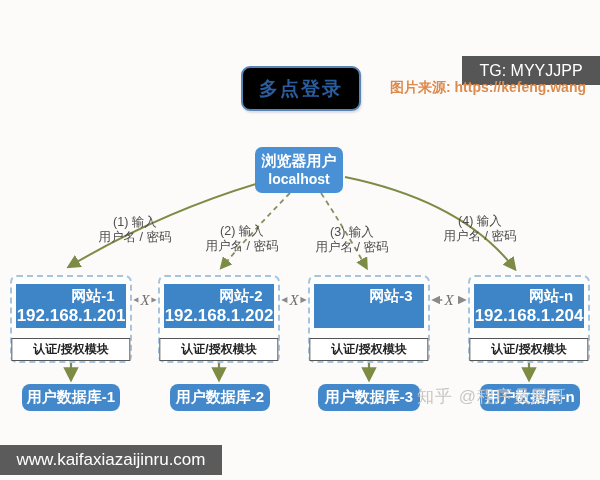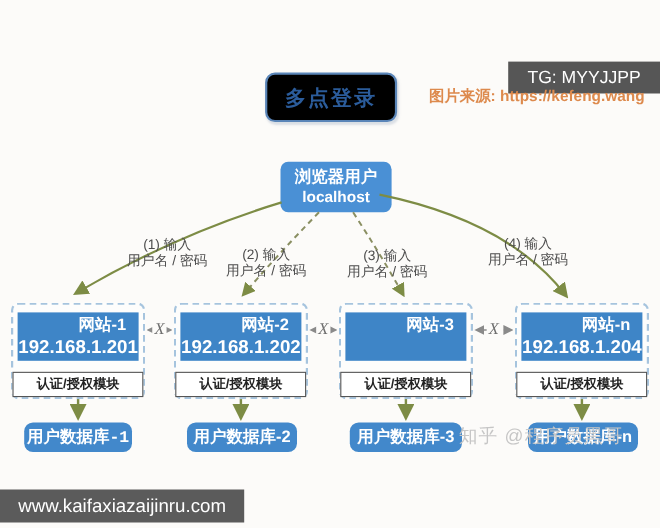--- a/index.html
+++ b/index.html
@@ -19,21 +19,21 @@
     background:#000000; border:2px solid #5a85b8; border-radius:9px;
     color:#2b5c9b; font-weight:bold; font-size:19px; letter-spacing:2px;
     display:flex; align-items:center; justify-content:center;
     box-shadow:1px 2px 2px rgba(120,140,170,.25);
   }
   .source-text {
     position:absolute; left:390px; top:79px; font-size:14px;
     color:#dd8a4d; font-weight:600; white-space:nowrap;
   }
   .client-node {
-    position:absolute; left:255px; top:147px; width:101px; height:46px;
+    position:absolute; left:255px; top:147px; width:88px; height:46px;
     background:#4a90d5; border-radius:7px; color:#fff; font-weight:bold;
     text-align:center; padding-top:4px;
   }
   .client-node .l1 { font-size:15px; line-height:19px; }
   .client-node .l2 { font-size:14px; line-height:18px; }
   .edges { position:absolute; left:0; top:0; pointer-events:none; }
   .edge-label {
     position:absolute; transform:translateX(-50%); text-align:center;
     font-size:12.5px; color:#4d4d4d; line-height:15px; white-space:nowrap;
   }
@@ -114,21 +114,21 @@
     <path d="M71,358 L71,378" stroke="#7d8c45" stroke-width="2.2" marker-end="url(#ah-olive)"></path>
     <path d="M219,358 L219,378" stroke="#7d8c45" stroke-width="2.2" marker-end="url(#ah-olive)"></path>
     <path d="M369,358 L369,378" stroke="#7d8c45" stroke-width="2.2" marker-end="url(#ah-olive)"></path>
     <path d="M529,358 L529,378" stroke="#7d8c45" stroke-width="2.2" marker-end="url(#ah-olive)"></path>
 
     <path d="M136,300 L154,300" stroke="#8a8a8a" stroke-width="1.4" stroke-dasharray="3,3" marker-start="url(#ah-gray)" marker-end="url(#ah-gray)"></path>
     <path d="M284,300 L304,300" stroke="#8a8a8a" stroke-width="1.4" stroke-dasharray="3,3" marker-start="url(#ah-gray)" marker-end="url(#ah-gray)"></path>
     <path d="M434,300 L464,300" stroke="#8a8a8a" stroke-width="1.4" stroke-dasharray="3,3" marker-start="url(#ah-gray)" marker-end="url(#ah-gray)"></path>
   </svg>
 
-  <div class="edge-label" style="left:152px; top:215px;">
+  <div class="edge-label" style="left:135px; top:215px;">
     <div>(1) 输入</div>
     <div>用户名 / 密码</div>
   </div>
   <div class="edge-label" style="left:242px; top:224px;">
     <div>(2) 输入</div>
     <div>用户名 / 密码</div>
   </div>
   <div class="edge-label" style="left:352px; top:225px;">
     <div>(3) 输入</div>
     <div>用户名 / 密码</div>
@@ -163,21 +163,21 @@
       <div class="site-name">网站-n</div>
       <div class="site-ip">192.168.1.204</div>
     </div>
     <div class="module-box">认证/授权模块</div>
   </div>
 
   <span class="x-label" style="left:145px; top:300px;">X</span>
   <span class="x-label" style="left:294px; top:300px;">X</span>
   <span class="x-label" style="left:449px; top:300px;">X</span>
 
-  <div class="db-box" style="left:22px;  width:98px;font-family:Liberation Mono, monospace;">用户数据库-1</div>
+  <div class="db-box" style="left:22px;  width:98px;">用户数据库-1</div>
   <div class="db-box" style="left:170px; width:100px;">用户数据库-2</div>
   <div class="db-box" style="left:318px; width:102px;">用户数据库-3</div>
   <div class="db-box" style="left:480px; width:100px;">用户数据库-n</div>
 
   <div class="zhihu-watermark">知乎 @程序员黑哥</div>
   <div class="site-watermark">www.kaifaxiazaijinru.com</div>
 
 </div>
 
 </body></html>

